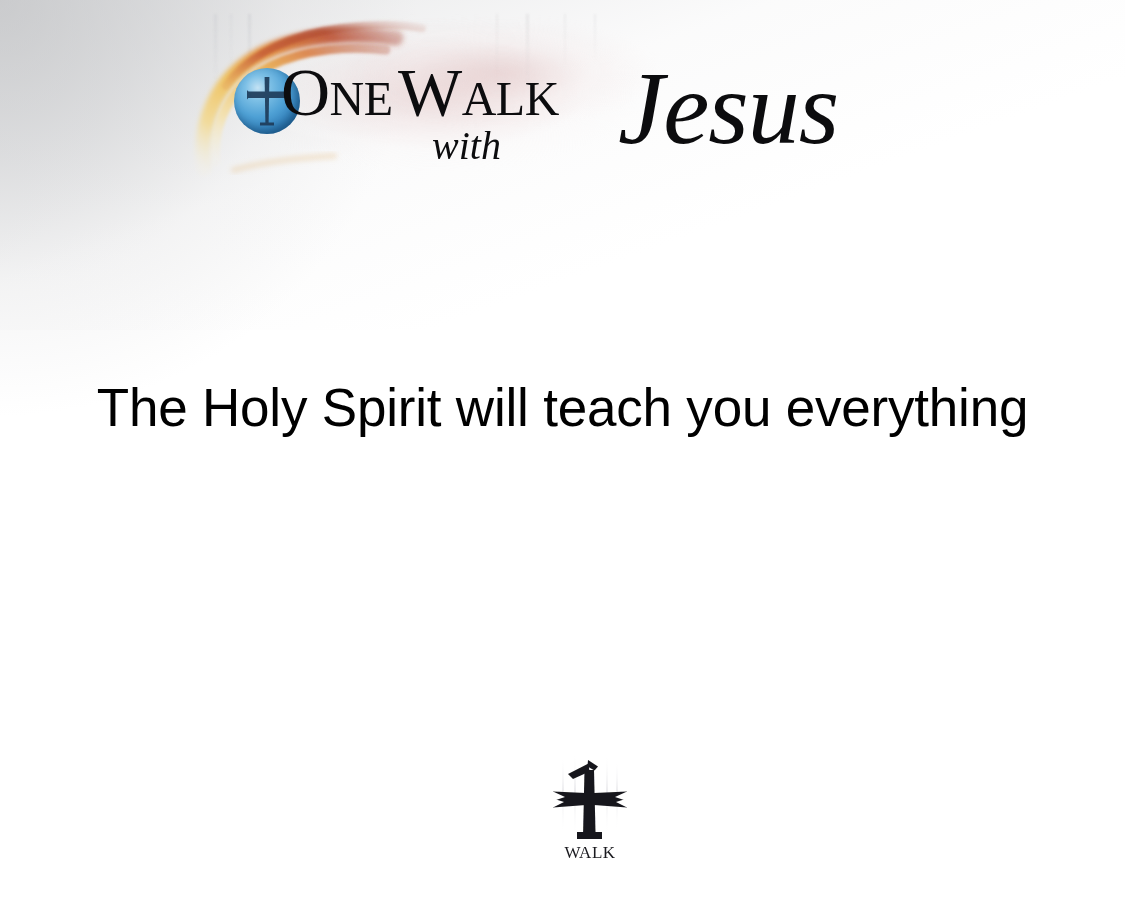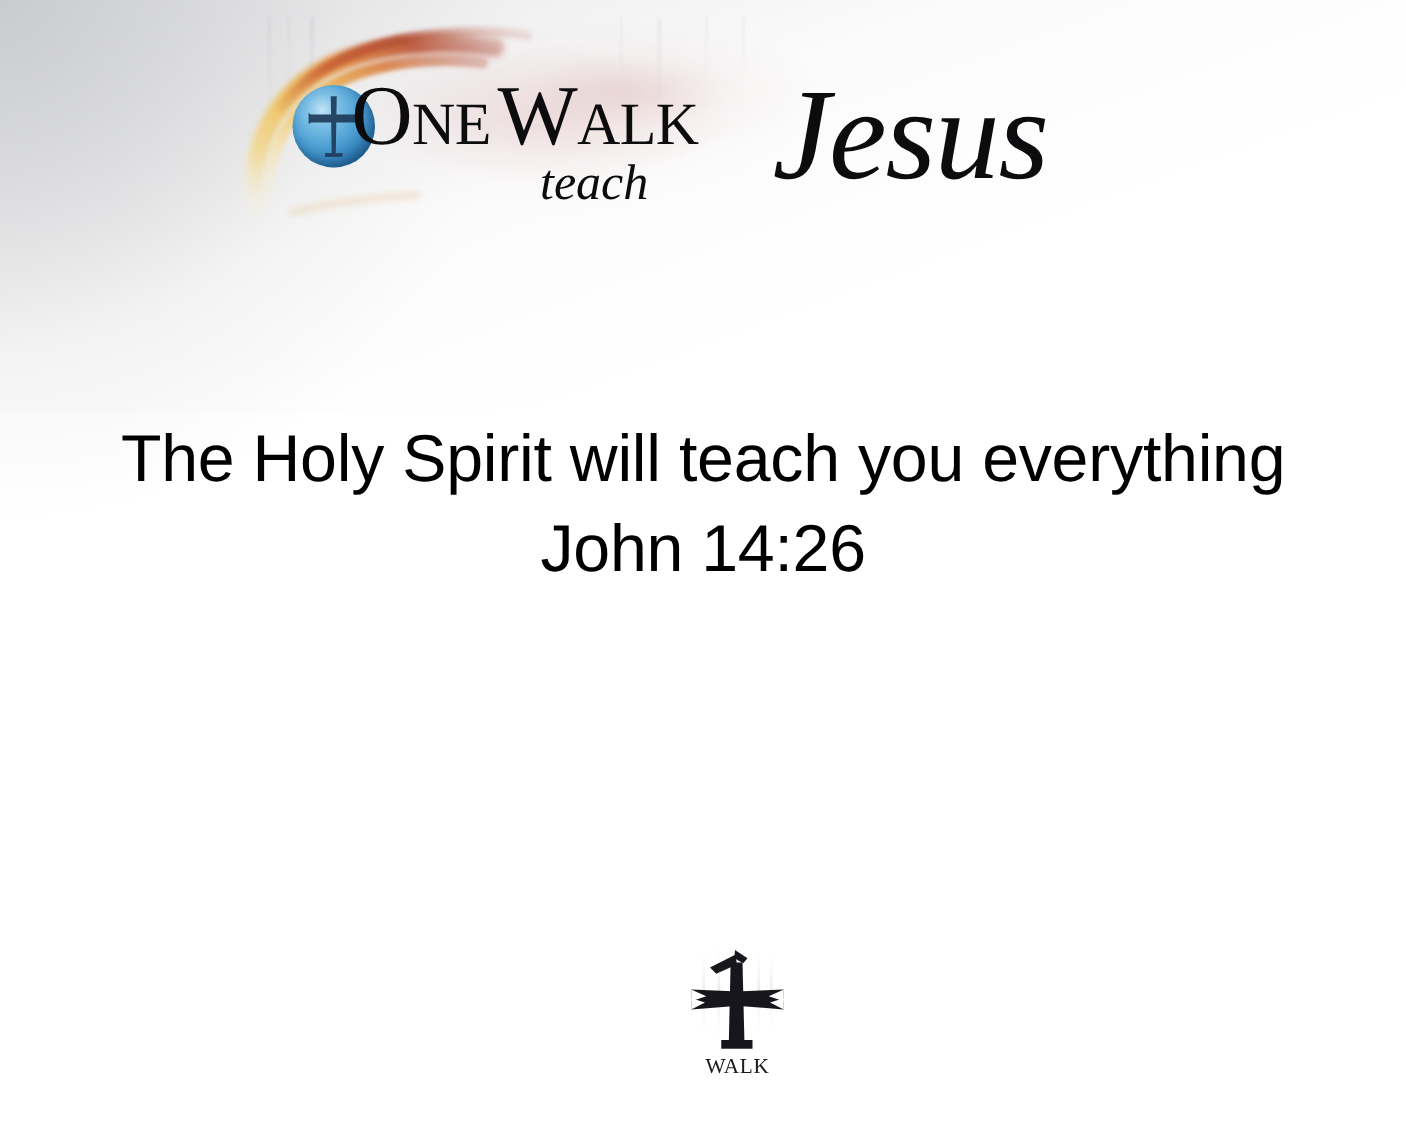--- a/index.html
+++ b/index.html
@@ -166,21 +166,21 @@
     font-style: italic;
     line-height: 1;
     letter-spacing: -1px;
     margin-left: 30px;
   }
 
   
   #scripture {
     position: absolute;
     left: 0;
-    top: 332px;
+    top: 372px;
     width: 1125px;
     text-align: center;
     color: #000000;
     font-family: "Liberation Sans", sans-serif;
     font-size: 53px;
     line-height: 72px;
     letter-spacing: -0.2px;
   }
   #scripture .vline {
     display: block;
@@ -279,27 +279,26 @@
         <path d="M13 23.5 L53 23.5 L53 30 L13 30 Z"></path>
         <path d="M13 22 L17 26.8 L13 31.5 Z"></path>
         <path d="M53 22 L49 26.8 L53 31.5 Z"></path>
 
         <path d="M26 54.5 L40 54.5 L40 57.5 L26 57.5 Z"></path>
       </g>
     </svg>
 
     <div class="wordmark" id="word-one">One</div>
     <div class="wordmark" id="word-walk">Walk</div>
-    <div class="wordmark" id="word-with">teach</div>
+    <div class="wordmark" id="word-with">with</div>
     <div class="wordmark" id="word-jesus">Jesus</div>
   </div>
 
   <div id="scripture">
     <span class="vline">The Holy Spirit will teach you everything</span>
-    <span class="ref">John 14:26</span>
   </div>
 
   <div id="footer-mark">
     <svg id="footer-cross-svg" width="100" height="100" viewBox="0 0 100 100">
       <defs>
         <filter id="markBlur" x="-25%" y="-25%" width="150%" height="150%">
           <feGaussianBlur stdDeviation="0.45"></feGaussianBlur>
         </filter>
         <linearGradient id="markHalo" x1="0" y1="0" x2="0" y2="1">
           <stop offset="0%" stop-color="#ffffff" stop-opacity="0"></stop>

